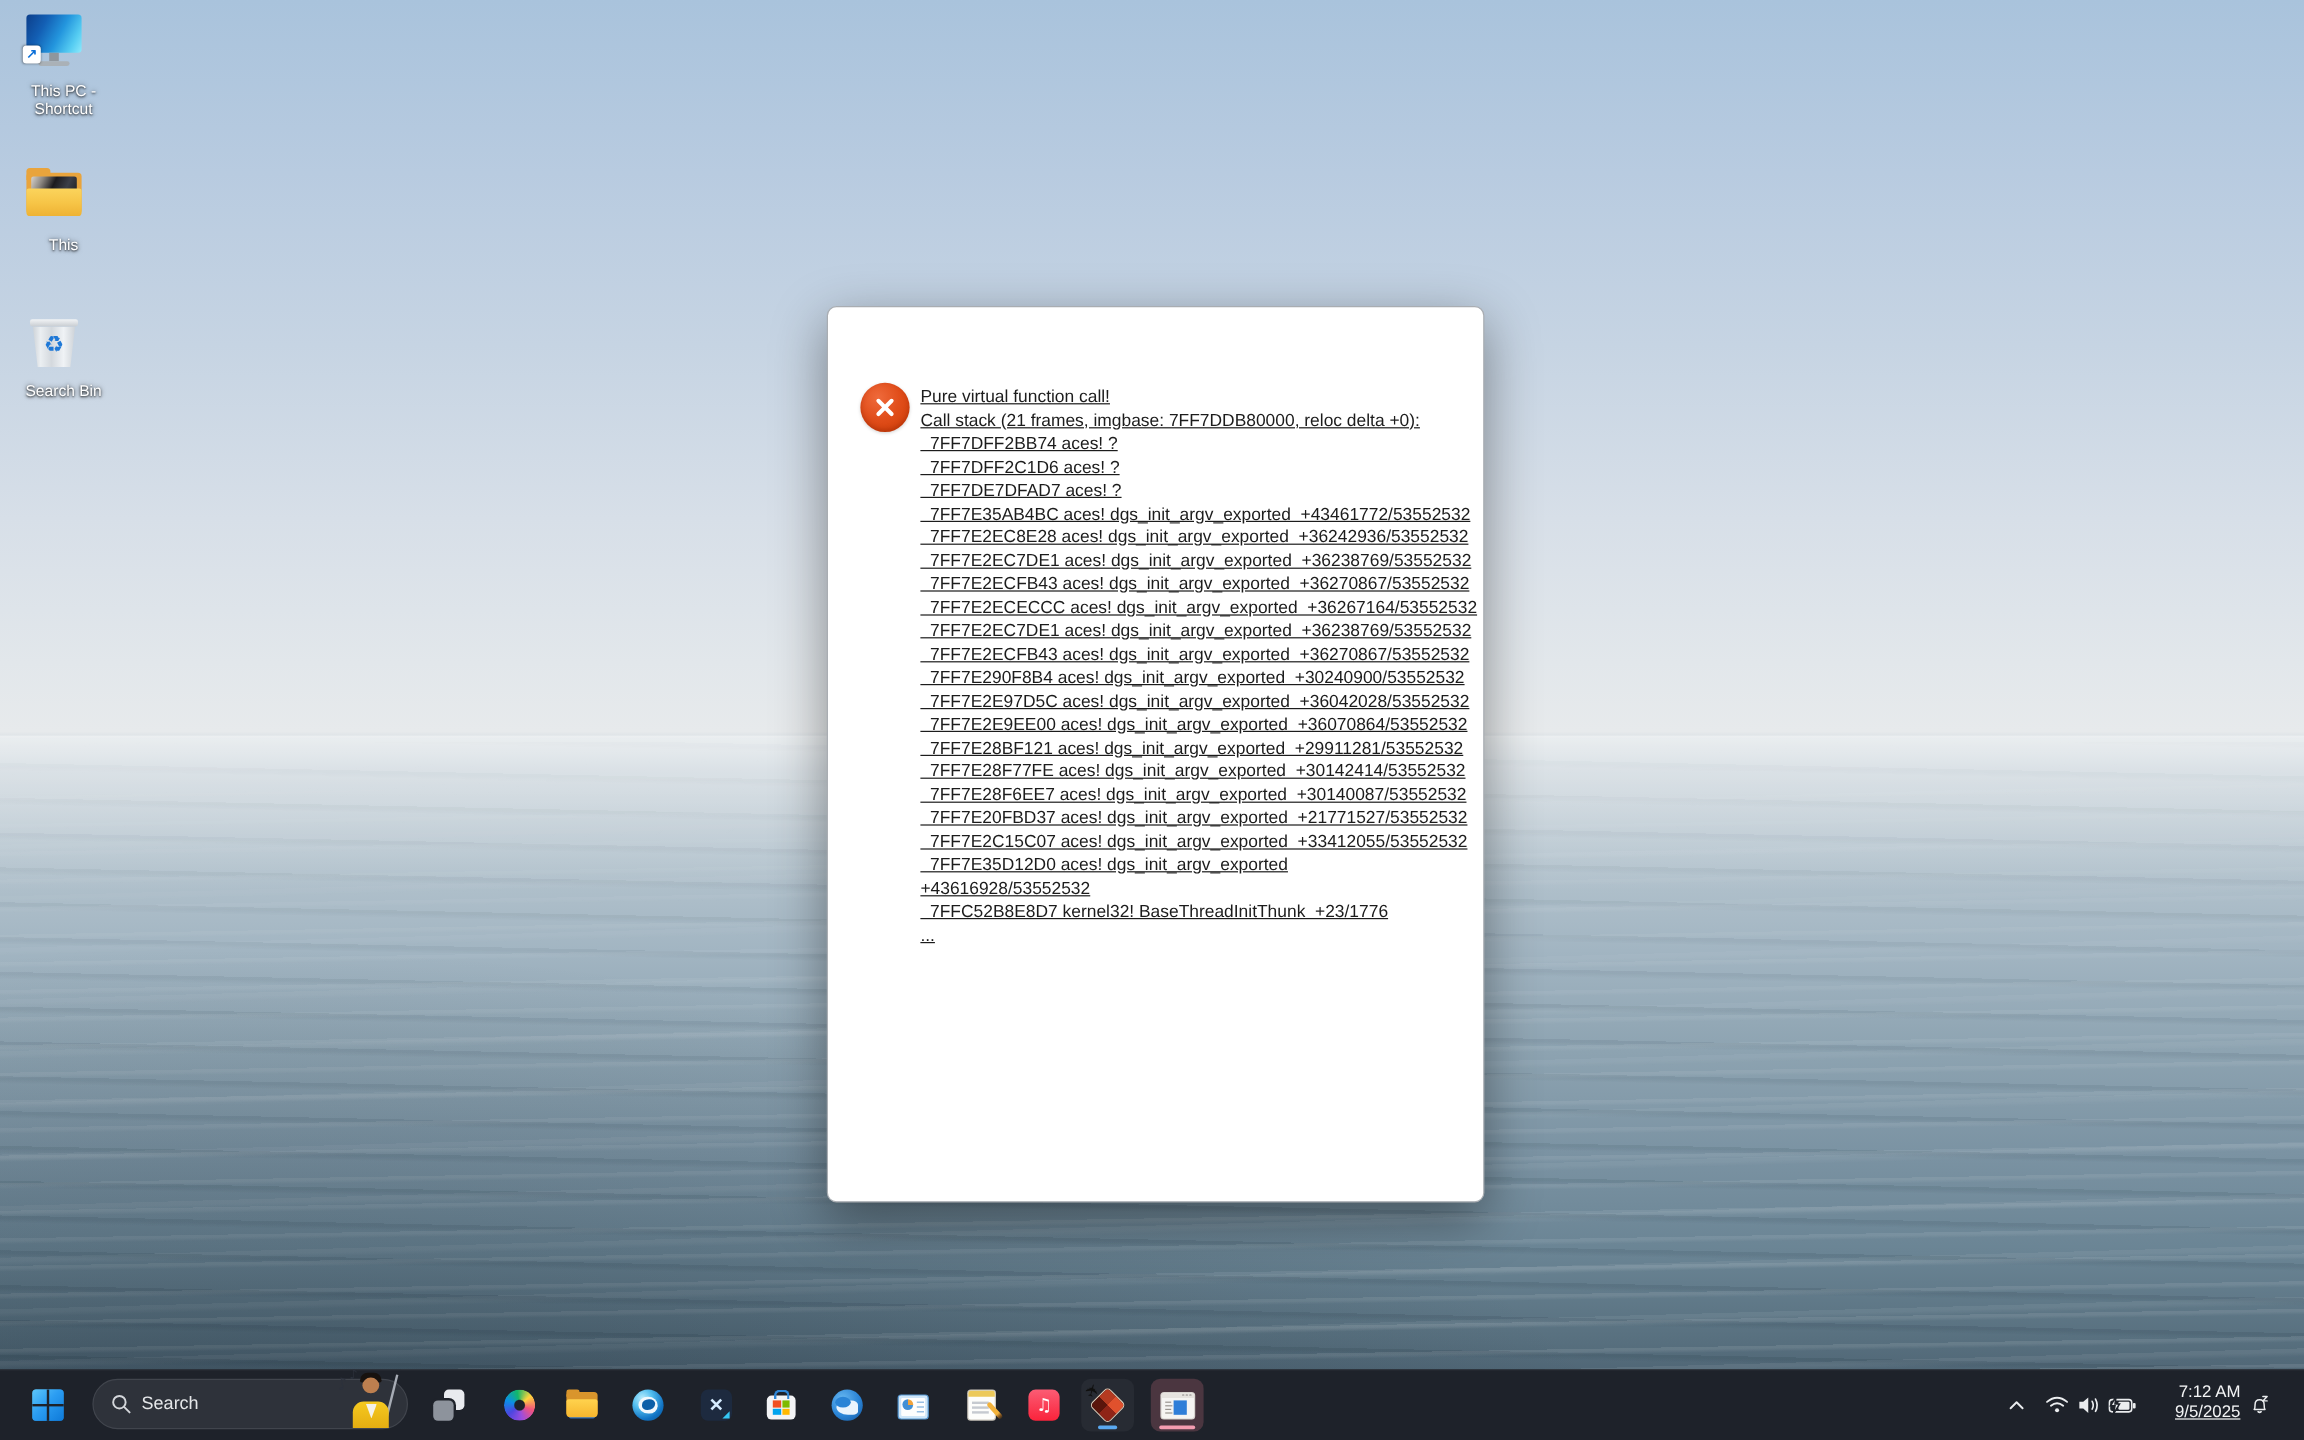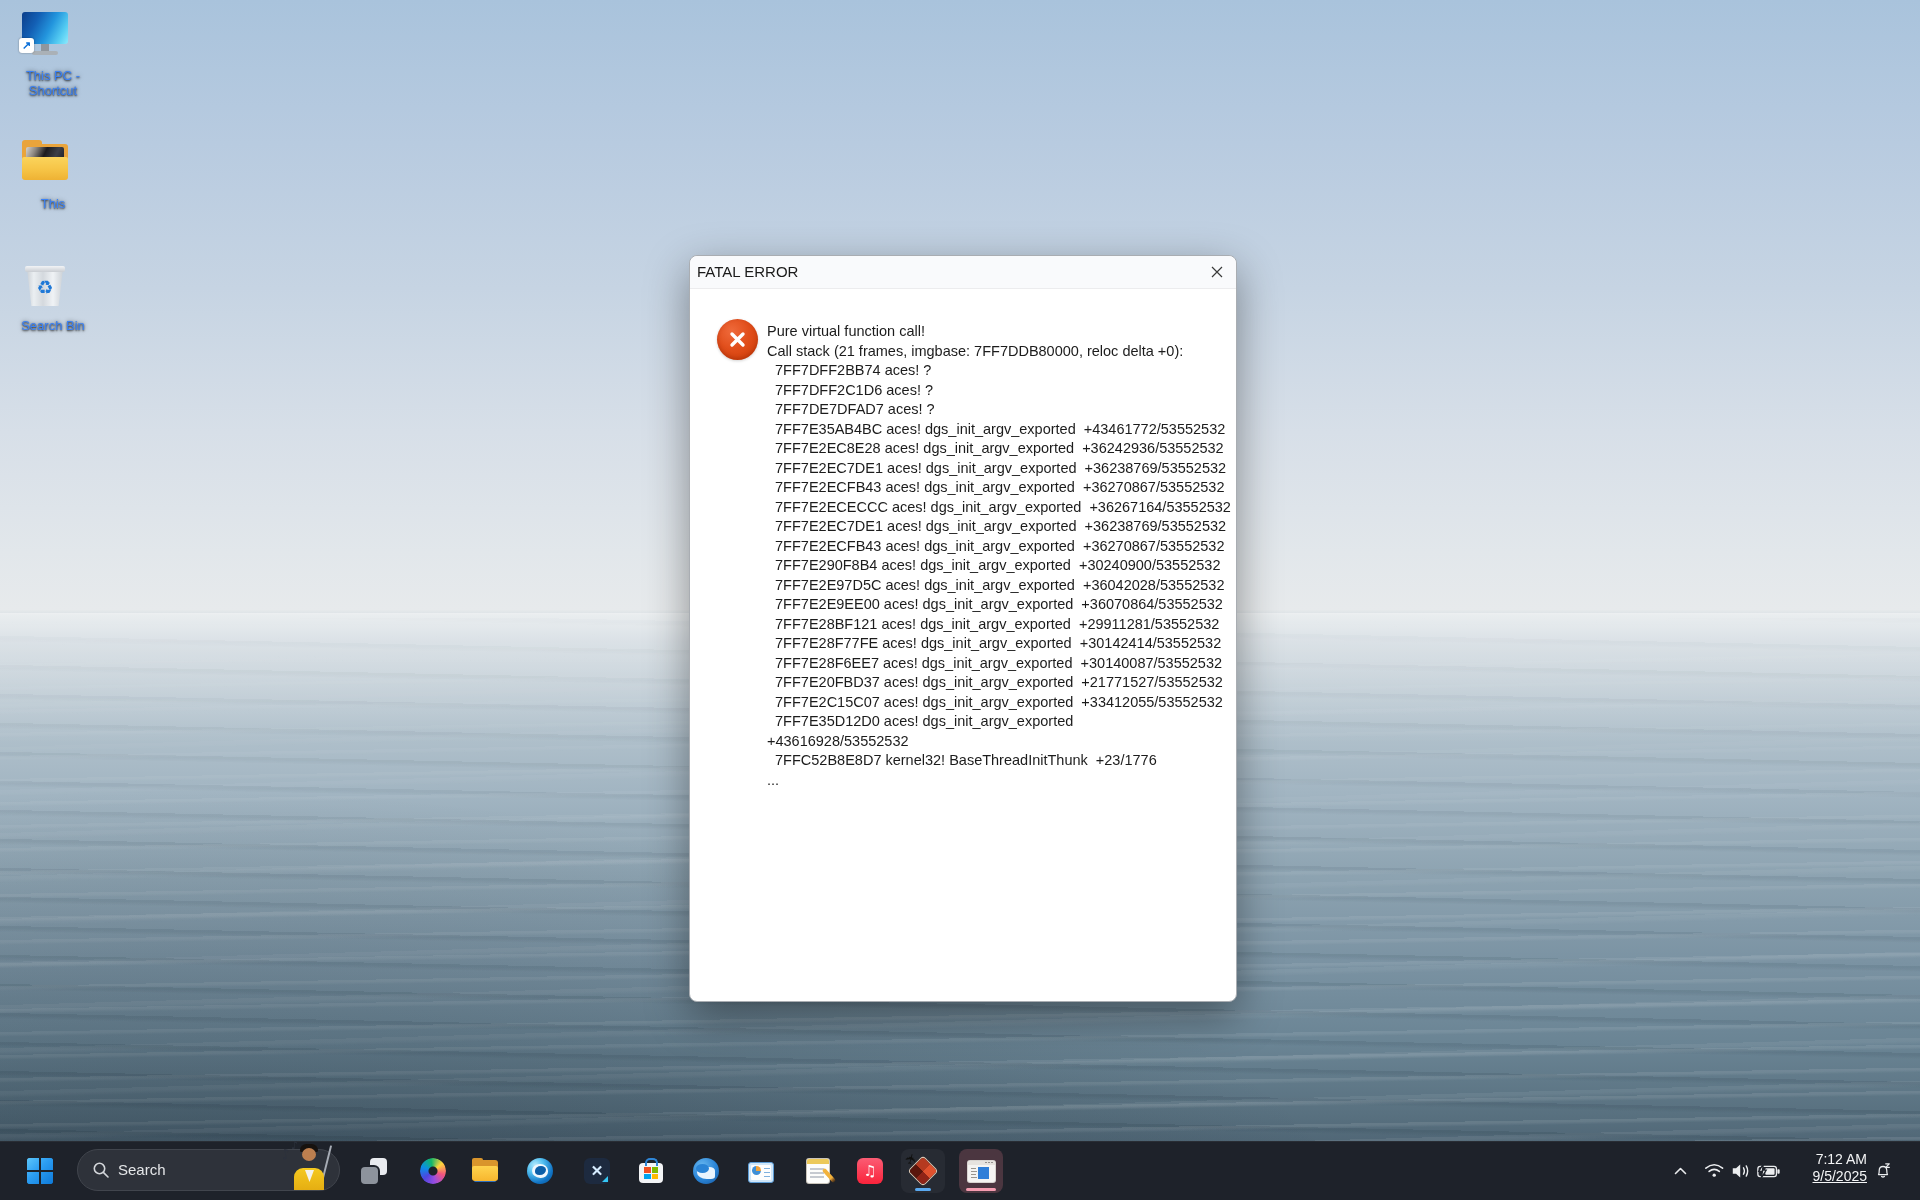--- a/index.html
+++ b/index.html
@@ -20,21 +20,21 @@
       repeating-linear-gradient(179deg, rgba(255,255,255,.11) 0 2px, rgba(255,255,255,0) 5px 23px),
       repeating-linear-gradient(181.2deg, rgba(16,36,50,.12) 0 2px, rgba(16,36,50,0) 6px 29px),
       repeating-linear-gradient(178.4deg, rgba(255,255,255,.08) 0 3px, rgba(255,255,255,0) 7px 43px);
     -webkit-mask-image:linear-gradient(180deg,rgba(0,0,0,.10),rgba(0,0,0,.6) 45%,rgba(0,0,0,.9));
     mask-image:linear-gradient(180deg,rgba(0,0,0,.10),rgba(0,0,0,.6) 45%,rgba(0,0,0,.9));}
   .sea-vignette{position:absolute;inset:0;
     background:radial-gradient(120% 95% at 10% 118%, rgba(8,20,30,.42), rgba(8,20,30,0) 55%);}
 
   
   .dicon{position:absolute;width:90px;text-align:center;cursor:default;}
-  .dicon .dlabel{margin-top:4px;font-size:13px;line-height:15px;color:#3b82f6;
+  .dicon .dlabel{margin-top:4px;font-size:13px;line-height:15px;color:#ffffff;
     text-shadow:0 1px 2px rgba(0,0,0,.85), 0 0 4px rgba(0,0,0,.5);padding-left:16px;}
   .dicon-art{position:relative;width:56px;height:52px;margin:0 auto;}
 
   
   .pc-screen{position:absolute;left:5px;top:0;width:46px;height:32px;border-radius:3px;
     background:linear-gradient(118deg,#0c3e8a 0%,#135fb4 30%,#2395dd 58%,#55ccf2 82%,#8deafc 100%);}
   .pc-stand{position:absolute;left:24px;top:32px;width:8px;height:7px;background:#8f969d;}
   .pc-base{position:absolute;left:15px;top:39px;width:26px;height:4px;border-radius:2px;background:#aab1b7;}
   .shortcut-badge{position:absolute;left:2px;top:26px;width:15px;height:15px;background:#fff;
     border-radius:3px;box-shadow:0 0 2px rgba(0,0,0,.4);font-size:11px;line-height:15px;
@@ -65,21 +65,21 @@
   .dlg-titlebar{position:absolute;left:0;top:0;right:0;height:32px;background:#f9fafc;
     border-bottom:1px solid #ececee;border-radius:8px 8px 0 0;}
   .dlg-title{position:absolute;left:7px;top:0;line-height:32px;font-size:15px;color:#1a1a1a;}
   .dlg-close{position:absolute;right:5px;top:3px;width:28px;height:26px;border:none;background:transparent;
     display:flex;align-items:center;justify-content:center;border-radius:5px;cursor:default;}
   .dlg-body-icon{position:absolute;left:27px;top:63px;width:41px;height:41px;border-radius:50%;
     background:radial-gradient(circle at 36% 30%, #ef6a3b 0%, #e14e1b 45%, #cf3c05 100%);
     box-shadow:inset 0 -2px 4px rgba(120,25,0,.35), 0 1px 3px rgba(0,0,0,.18);
     display:flex;align-items:center;justify-content:center;}
   .dlg-text{position:absolute;left:77px;top:66px;right:12px;font-size:14.5px;line-height:19.5px;
-    color:#1c1c1c;white-space:pre;letter-spacing:0;}
+    color:#1c1c1c;white-space:pre;letter-spacing:0;text-decoration:underline;}
   .dlg-footer{position:absolute;left:0;right:0;bottom:0;height:56px;background:#f0f0f0;
     border-top:1px solid #e2e2e2;border-radius:0 0 8px 8px;}
   .ok-btn{position:absolute;right:20px;top:15px;width:97px;height:27px;background:#fdfdfd;
     border:1px solid #0067c0;box-shadow:0 0 0 .5px #0067c0;border-radius:5px;font-size:14px;color:#1b1b1b;
     font-family:"Liberation Sans",sans-serif;cursor:default;}
 
   
   .taskbar{position:absolute;left:0;right:0;bottom:0;height:58px;background:#1e222a;
     border-top:1px solid rgba(255,255,255,.05);}
   .start{position:absolute;left:27px;top:16px;width:26px;height:26px;border-radius:3px;
@@ -229,28 +229,20 @@
   <div class="dicon" style="left:0;top:262px;">
     <div class="dicon-art">
       <div class="bin-rim"></div>
       <div class="bin-body"></div>
       <div class="bin-glyph">♻</div>
     </div>
     <div class="dlabel">Search Bin</div>
   </div>
 
   <div class="dialog">
-    <div class="dlg-titlebar">
-      <span class="dlg-title">FATAL ERROR</span>
-      <button class="dlg-close">
-        <svg width="12" height="12" viewBox="0 0 12 12">
-          <path d="M1 1 L11 11 M11 1 L1 11" stroke="#3a3a3a" stroke-width="1.2" fill="none"></path>
-        </svg>
-      </button>
-    </div>
 
     <div class="dlg-body-icon">
       <svg width="19" height="19" viewBox="0 0 19 19">
         <path d="M4 4 L15 15 M15 4 L4 15" stroke="#fff" stroke-width="3.4" stroke-linecap="round" fill="none"></path>
       </svg>
     </div>
 
     <div class="dlg-text">Pure virtual function call!
 Call stack (21 frames, imgbase: 7FF7DDB80000, reloc delta +0):
   7FF7DFF2BB74 aces! ?

